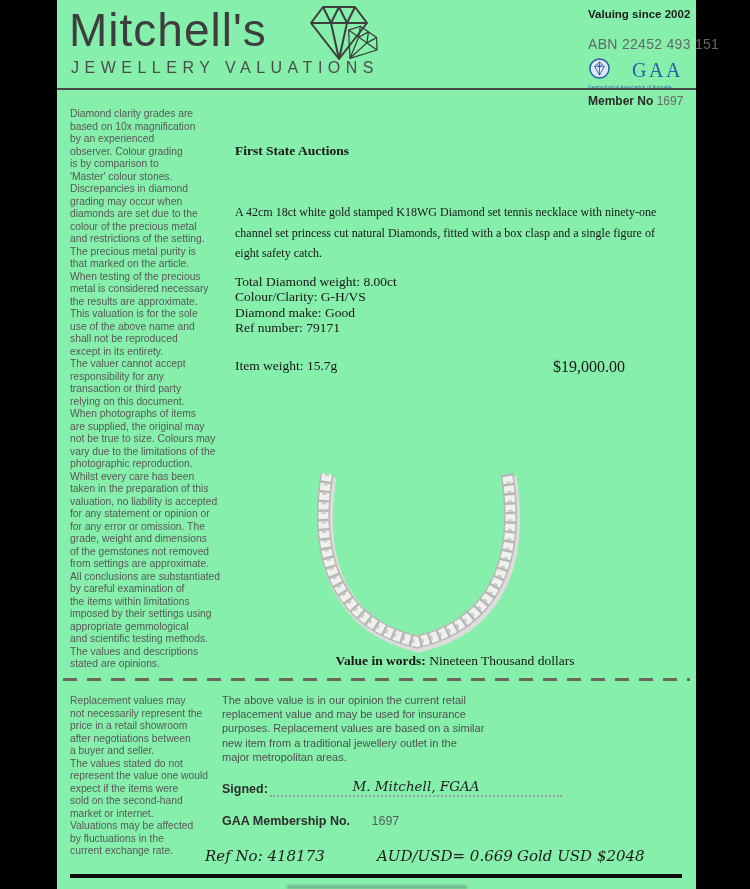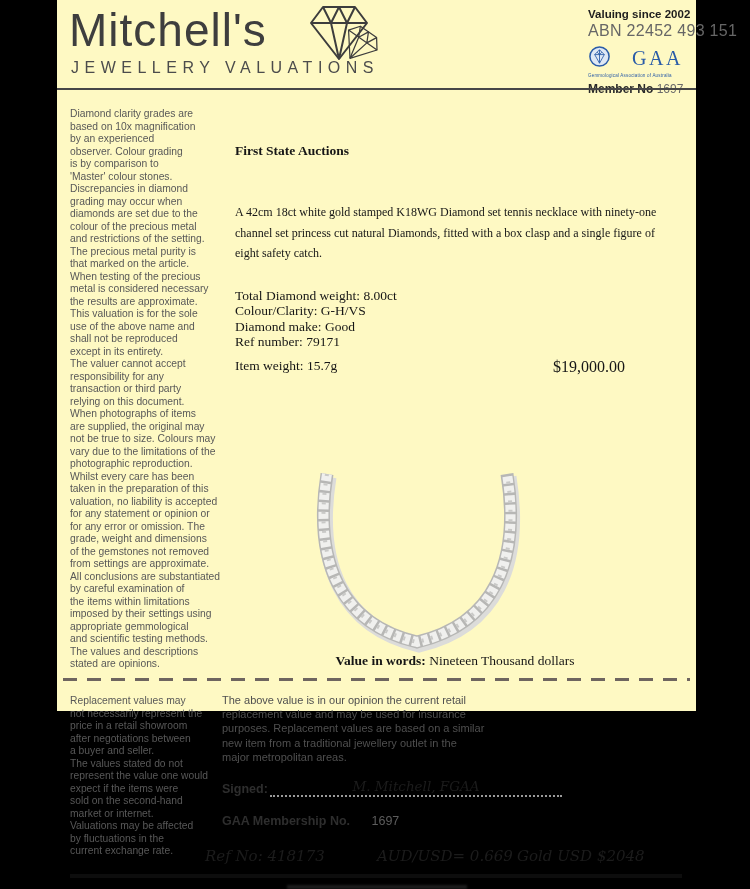--- a/index.html
+++ b/index.html
@@ -1,31 +1,31 @@
 <!DOCTYPE html>
 <html><head>
 <meta charset="utf-8">
 <style>
   * { margin:0; padding:0; box-sizing:border-box; }
   html,body { width:750px; height:889px; }
   body { background:#000; position:relative; overflow:hidden;
          font-family:"Liberation Sans", sans-serif; }
-  #paper { position:absolute; left:57px; top:0; width:639px; height:711px;
-           background:#fef9c3; }
+  #paper { position:absolute; left:57px; top:0; width:639px; height:889px;
+           background:#86efac; }
   .abs { position:absolute; }
 
   
   .brand { left:12px; top:3px; font-size:46px; font-weight:300; letter-spacing:1px;
            color:#3e3e3e; }
   .brand-icon { left:250px; top:2px; }
   .subtitle { left:14px; top:59px; font-size:16px; font-weight:300;
               letter-spacing:5.5px; color:#4c4c4c; }
   .hdr-right { left:531px; top:8px; width:105px; white-space:nowrap; }
   .valuing { font-size:11.5px; font-weight:bold; color:#1d1d1d; }
-  .abn { font-size:16px; color:#666; margin-top:2px; letter-spacing:0.3px; }
+  .abn { font-size:14px; color:#666; margin-top:16px; letter-spacing:0.3px; }
   .gaa-row { display:flex; align-items:center; gap:21px; margin-top:5px; }
   .gaa-word { font-family:"Liberation Serif", serif; font-size:20px;
               letter-spacing:2.5px; color:#2a5ca8; }
   .gaa-small { font-size:4.5px; color:#2a5ca8; margin-top:1px; letter-spacing:0.2px; }
   .member { font-size:12px; color:#2b2b2b; margin-top:4px; }
   .member b { font-weight:bold; }
   .member .val { color:#6a6a6a; font-weight:normal; }
   .hdr-rule { left:0; top:88px; width:639px; height:2px; background:#474747; }
 
   
@@ -33,21 +33,21 @@
           white-space:pre-line; }
   .side-1 { left:13px; top:108px; }
   .side-2 { left:13px; top:695px; }
 
   
   .serif { font-family:"Liberation Serif", serif; color:#161616; }
   .date { right:21px; top:107px; font-family:"DejaVu Serif", serif;
           font-style:italic; font-size:15.5px; color:#222; }
   .client { left:178px; top:143px; font-size:13.5px; font-weight:bold; }
   .desc { left:178px; top:202px; width:446px; font-size:12px; line-height:20.5px; }
-  .details { left:178px; top:288px; font-size:13.5px; line-height:15.4px; }
+  .details { left:178px; top:274px; font-size:13.5px; line-height:15.4px; }
   .item-weight { left:178px; top:358px; font-size:13.5px; }
   .value { left:496px; top:358px; font-size:16px; }
   .photo { left:250px; top:466px; }
   .value-words { left:178px; top:653px; width:440px; text-align:center;
                  font-size:13.5px; }
   .value-words b { font-weight:bold; }
   .dash-rule { left:6px; top:678px; width:627px; height:3px;
     background:repeating-linear-gradient(90deg,#6e655f 0 14px,transparent 14px 24px); }
 
   

